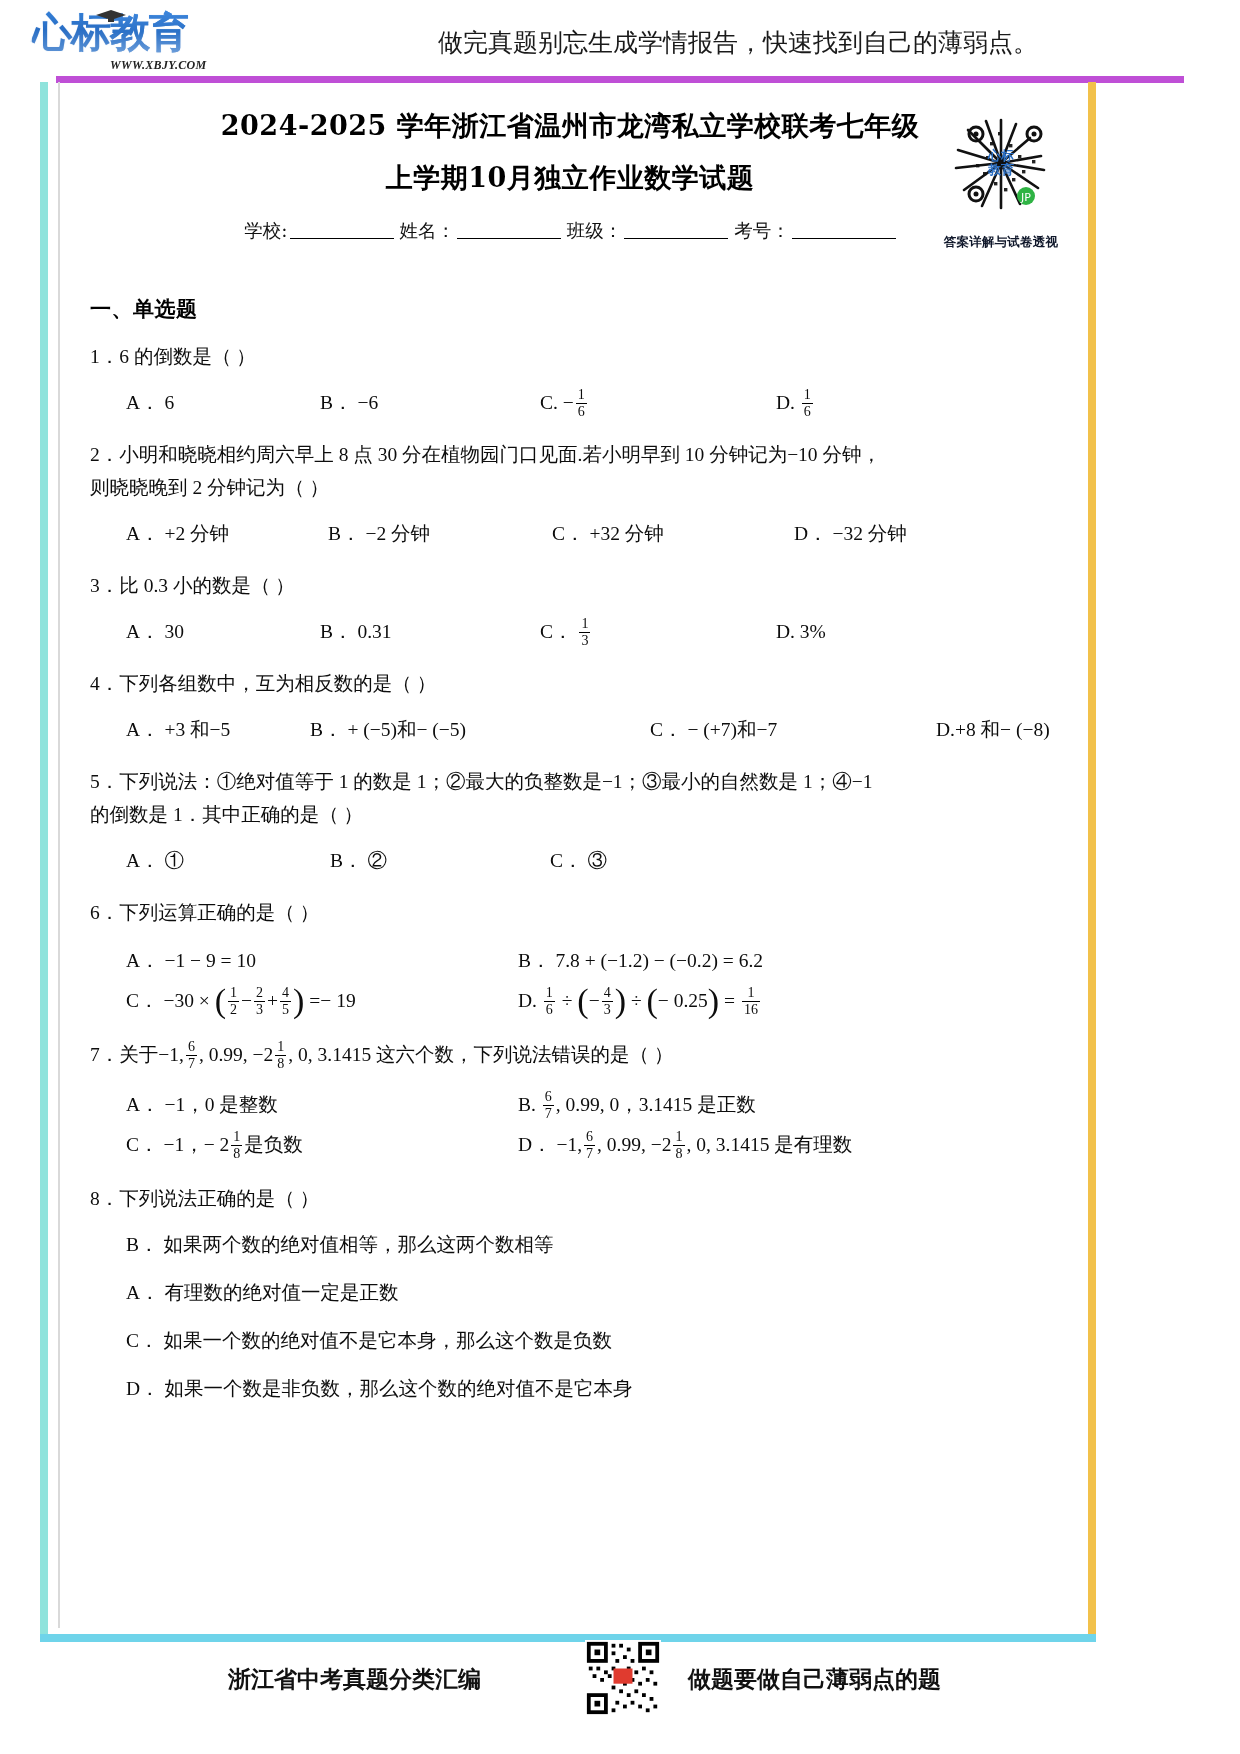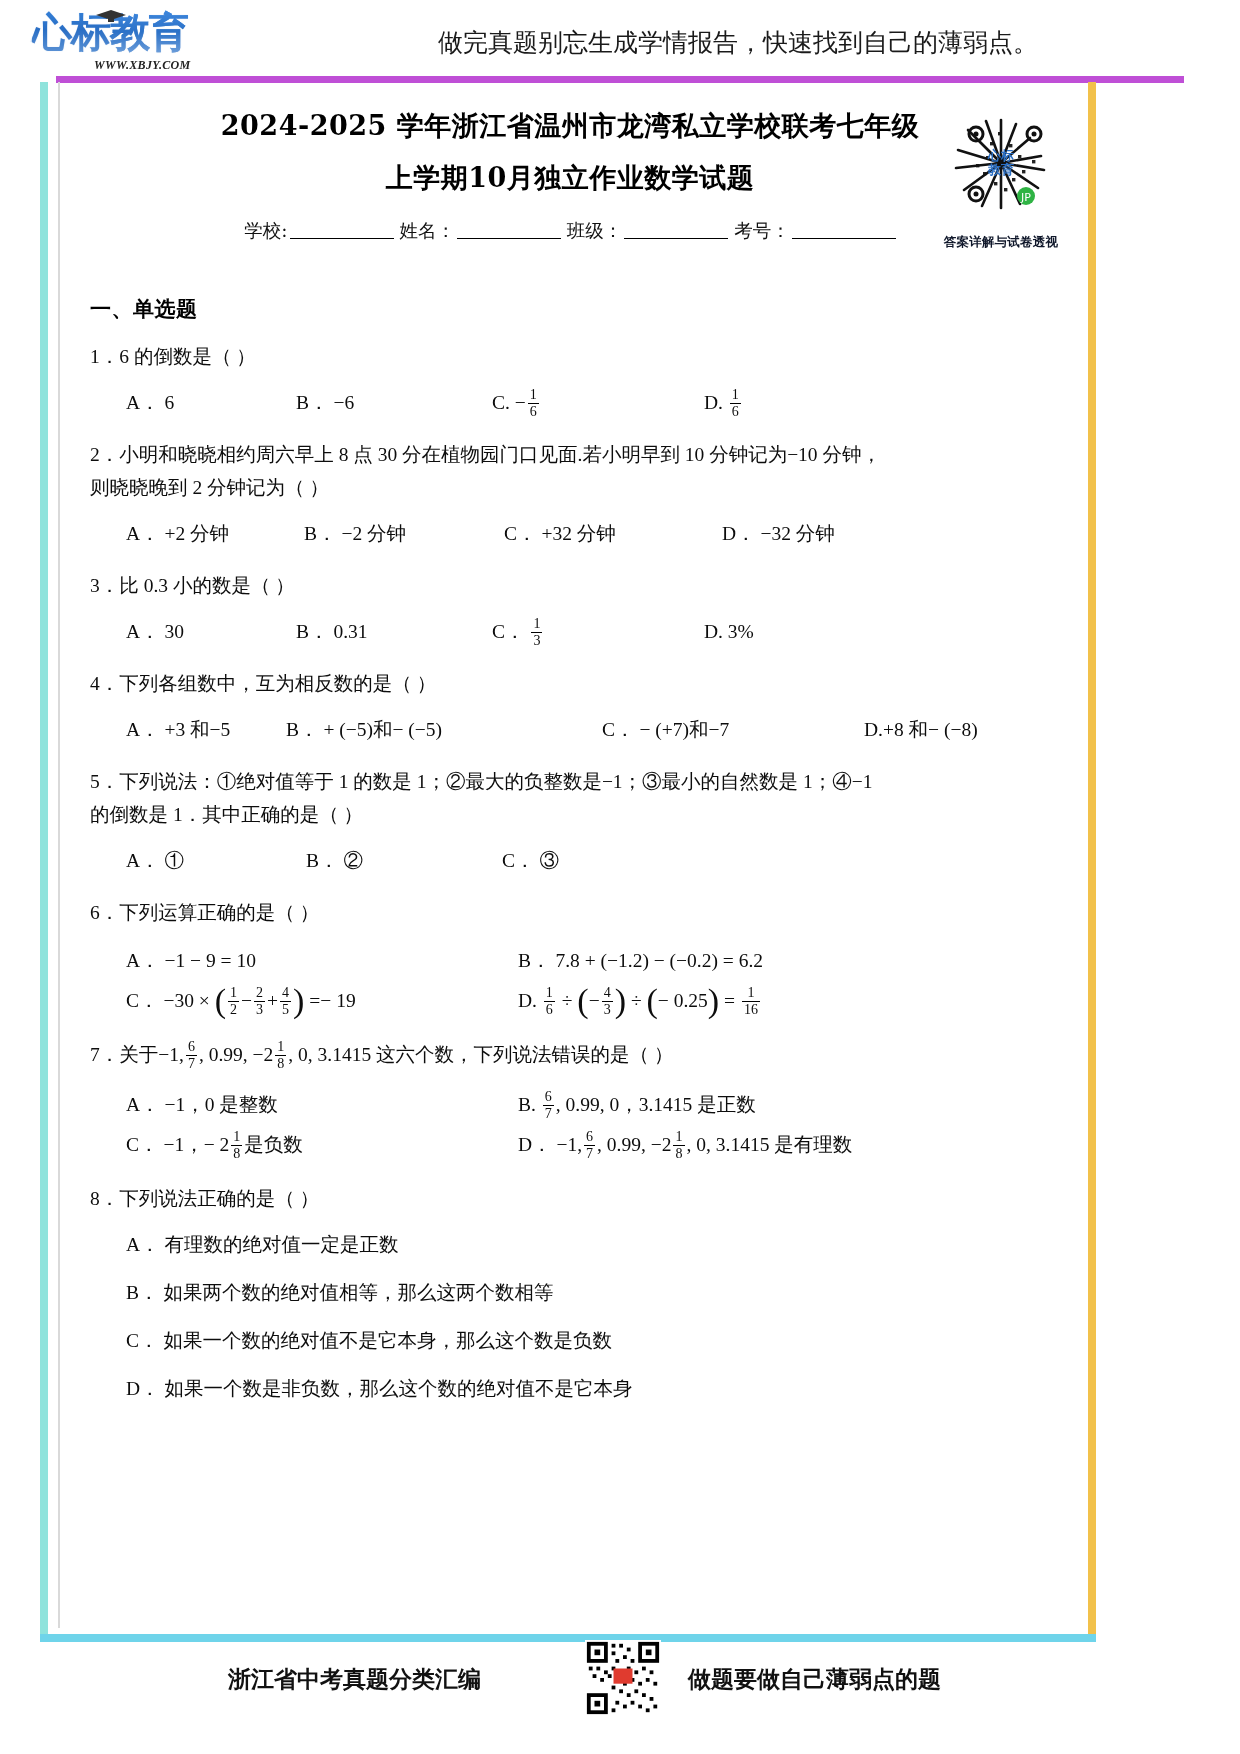--- a/index.html
+++ b/index.html
@@ -24,21 +24,21 @@
     line-height:48px; text-shadow:0 0 1px rgba(40,110,200,.3);
   }
   .logo-text .g2 {
     background:linear-gradient(180deg,#4a94e8 0%,#2f74c8 50%,#8fb6e4 100%);
     -webkit-background-clip:text; background-clip:text; color:transparent;
   }
   .logo-cap {
     position:absolute; left:64px; top:2px; width:30px; height:15px;
   }
   .logo-url {
-    position:absolute; left:62px; top:50px;
+    position:absolute; left:78px; top:50px;
     font-family:"Liberation Serif",serif; font-style:italic;
     font-weight:bold; font-size:12px; color:#222; letter-spacing:.3px;
   }
   .banner-slogan {
     position:absolute; left:430px; top:26px;
     font-family:"DejaVu Serif","Liberation Serif",serif;
     font-size:25px; color:#1a1a1a; white-space:nowrap;margin-left:8px;
   }
   .banner-rule {
     position:absolute; left:56px; top:76px; right:56px; height:7px;
@@ -82,21 +82,21 @@
 
   .section-head {
     margin-top:52px;
     font-family:"DejaVu Sans","Liberation Sans",sans-serif;
     font-weight:bold; font-size:21px; letter-spacing:.5px;
   }
 
   .q { margin-top:17px; font-size:19.5px; line-height:33px; color:#0d0d0d; }
   .q .stem { }
   .opt { white-space:nowrap; }
-  .grid4 { display:grid; grid-template-columns:170px 196px 212px auto; padding-left:36px; margin-top:12px; line-height:36px; font-size:19.5px; }
+  .grid4 { display:grid; grid-template-columns:170px 196px 212px auto; padding-left:36px; margin-top:12px; line-height:36px; font-size:19.5px;gap:24px; }
   .grid2 { display:grid; grid-template-columns:392px auto; padding-left:36px; margin-top:12px; line-height:40px; font-size:19.5px; }
   .stack { padding-left:36px; margin-top:10px; font-size:19.5px; line-height:40px; }
   .stack div { margin-top:8px; }
 
   
   .frac {
     display:inline-block; vertical-align:middle;
     text-align:center; font-size:.72em; line-height:1.12;
     margin:0 2px; position:relative; top:-1px;
   }
@@ -286,22 +286,22 @@
       <div class="opt"><span>A．</span> <span>−1，0 是整数</span></div>
       <div class="opt"><span>B.</span> <span class="frac"><span class="num">6</span><span class="den">7</span></span>, 0.99, 0，3.1415 是正数</div>
       <div class="opt"><span>C．</span> −1，− 2<span class="frac"><span class="num">1</span><span class="den">8</span></span>是负数</div>
       <div class="opt"><span>D．</span> −1,<span class="frac"><span class="num">6</span><span class="den">7</span></span>, 0.99, −2<span class="frac"><span class="num">1</span><span class="den">8</span></span>, 0, 3.1415 是有理数</div>
     </div>
   </div>
 
   <div class="q">
     <div class="stem">8．下列说法正确的是（ ）</div>
     <div class="stack">
+      <div class="opt"><span>B．</span> <span>如果两个数的绝对值相等，那么这两个数相等</span></div>
       <div class="opt"><span>A．</span> <span>有理数的绝对值一定是正数</span></div>
-      <div class="opt"><span>B．</span> <span>如果两个数的绝对值相等，那么这两个数相等</span></div>
       <div class="opt"><span>C．</span> <span>如果一个数的绝对值不是它本身，那么这个数是负数</span></div>
       <div class="opt"><span>D．</span> <span>如果一个数是非负数，那么这个数的绝对值不是它本身</span></div>
     </div>
   </div>
 
 </div>
 
 <div class="footer">
   <div class="footer-left">浙江省中考真题分类汇编</div>
   <svg class="footer-qr" viewBox="0 0 40 40">

